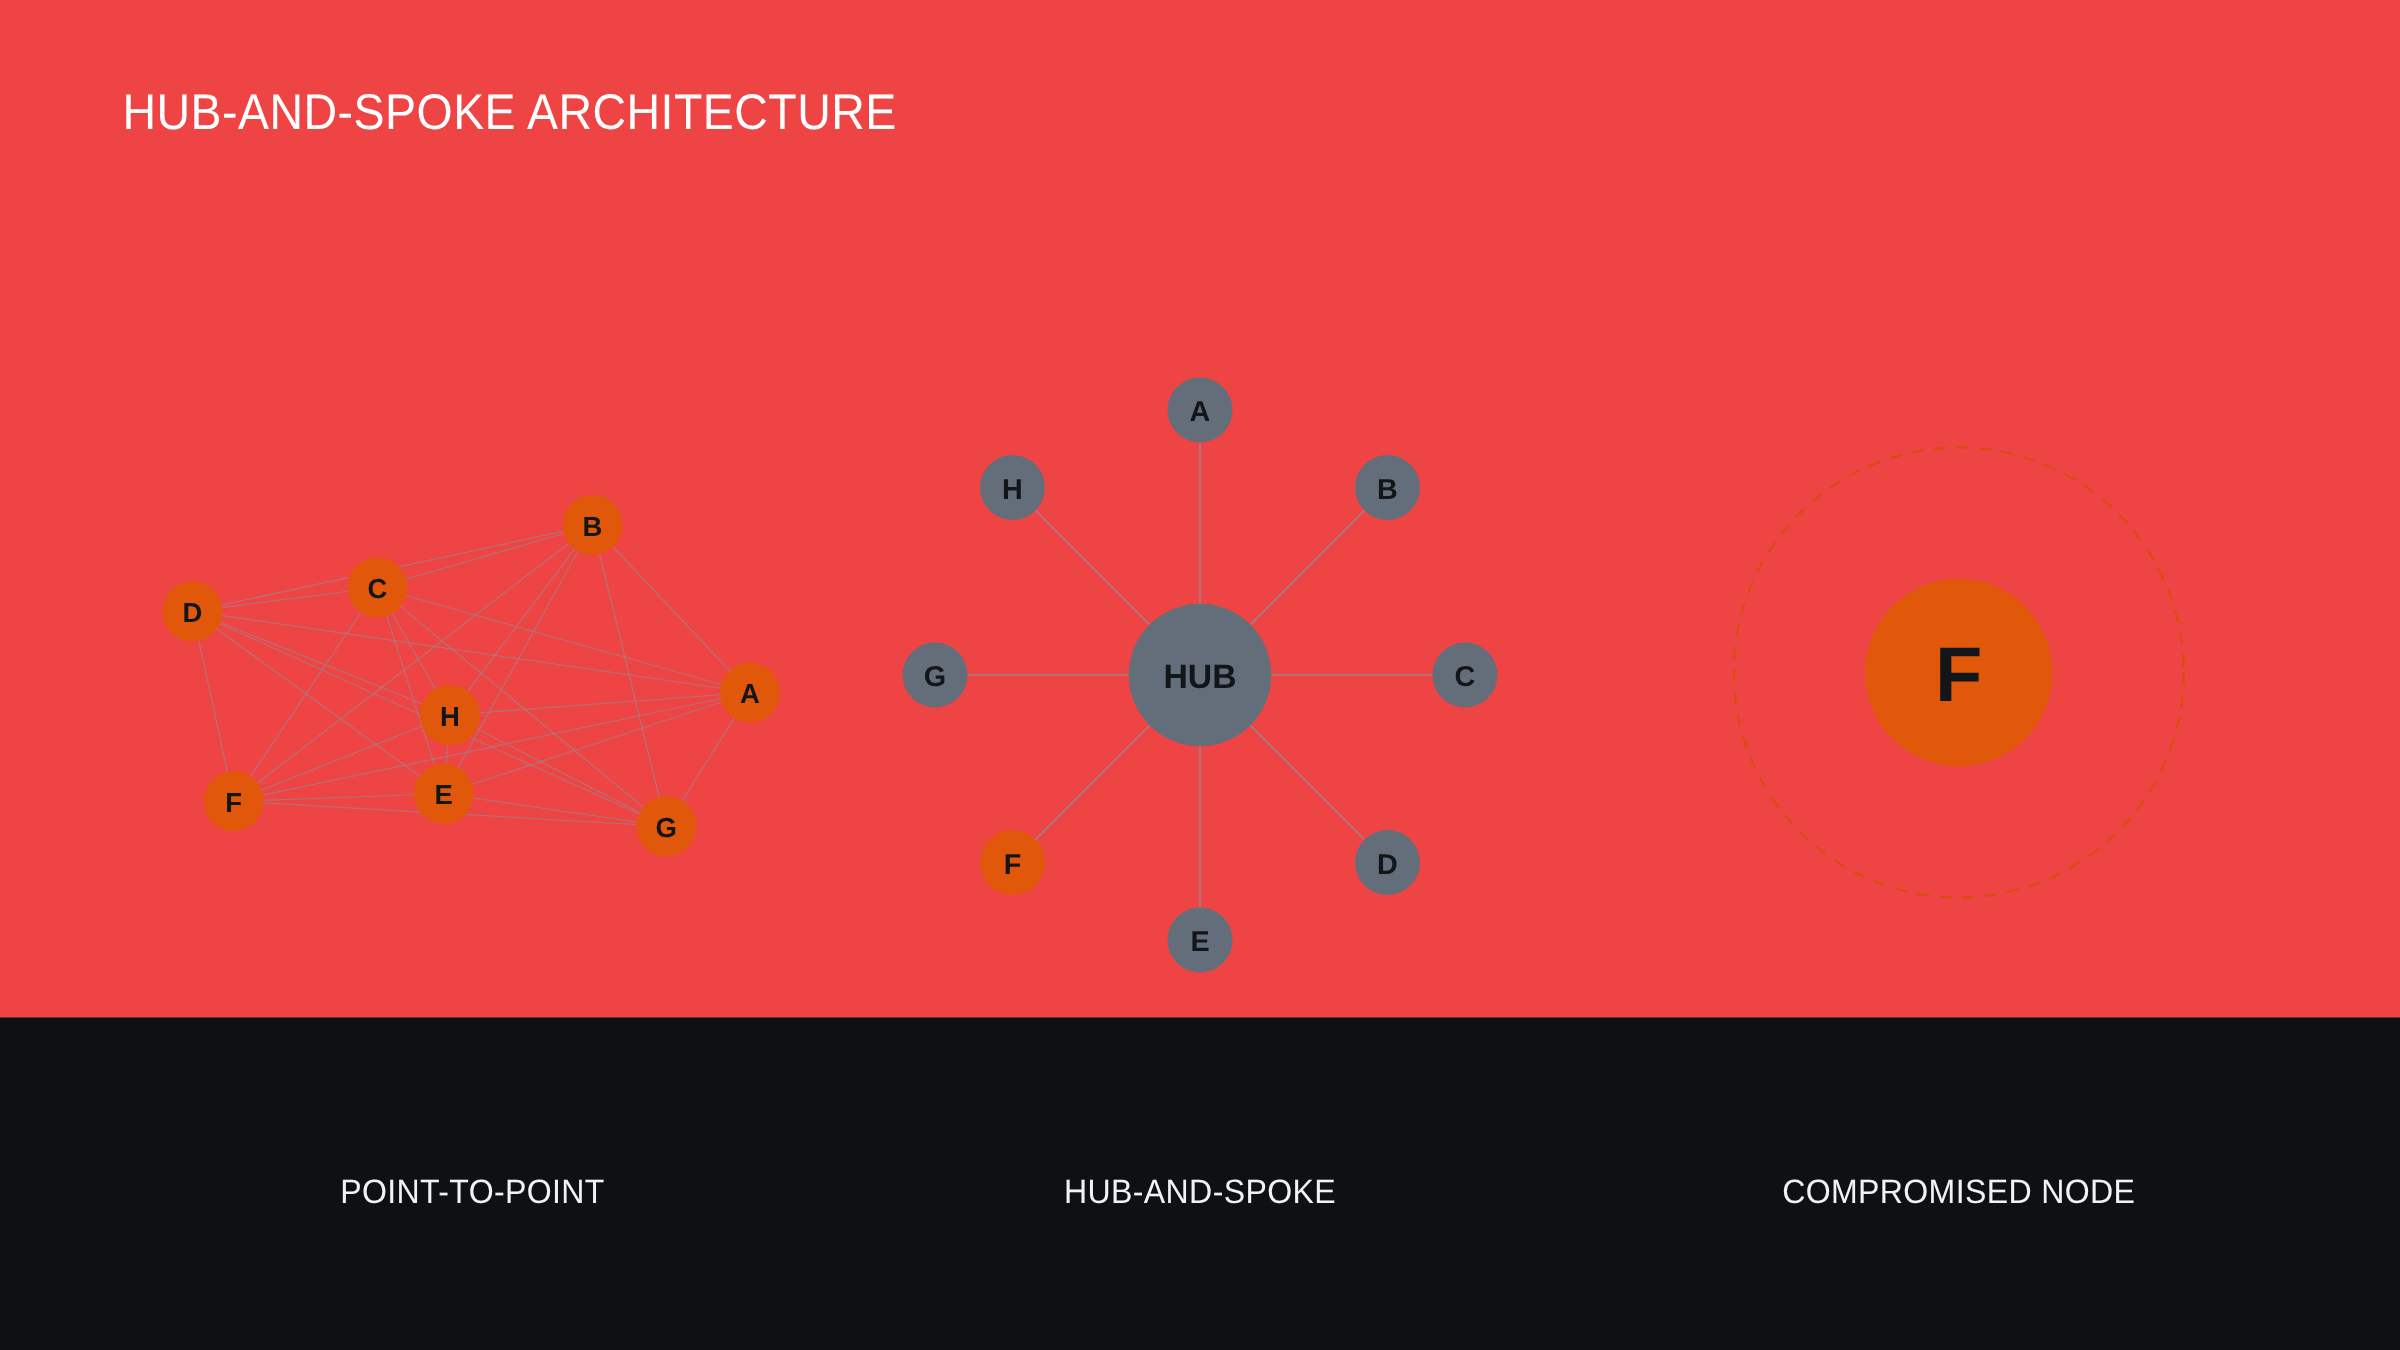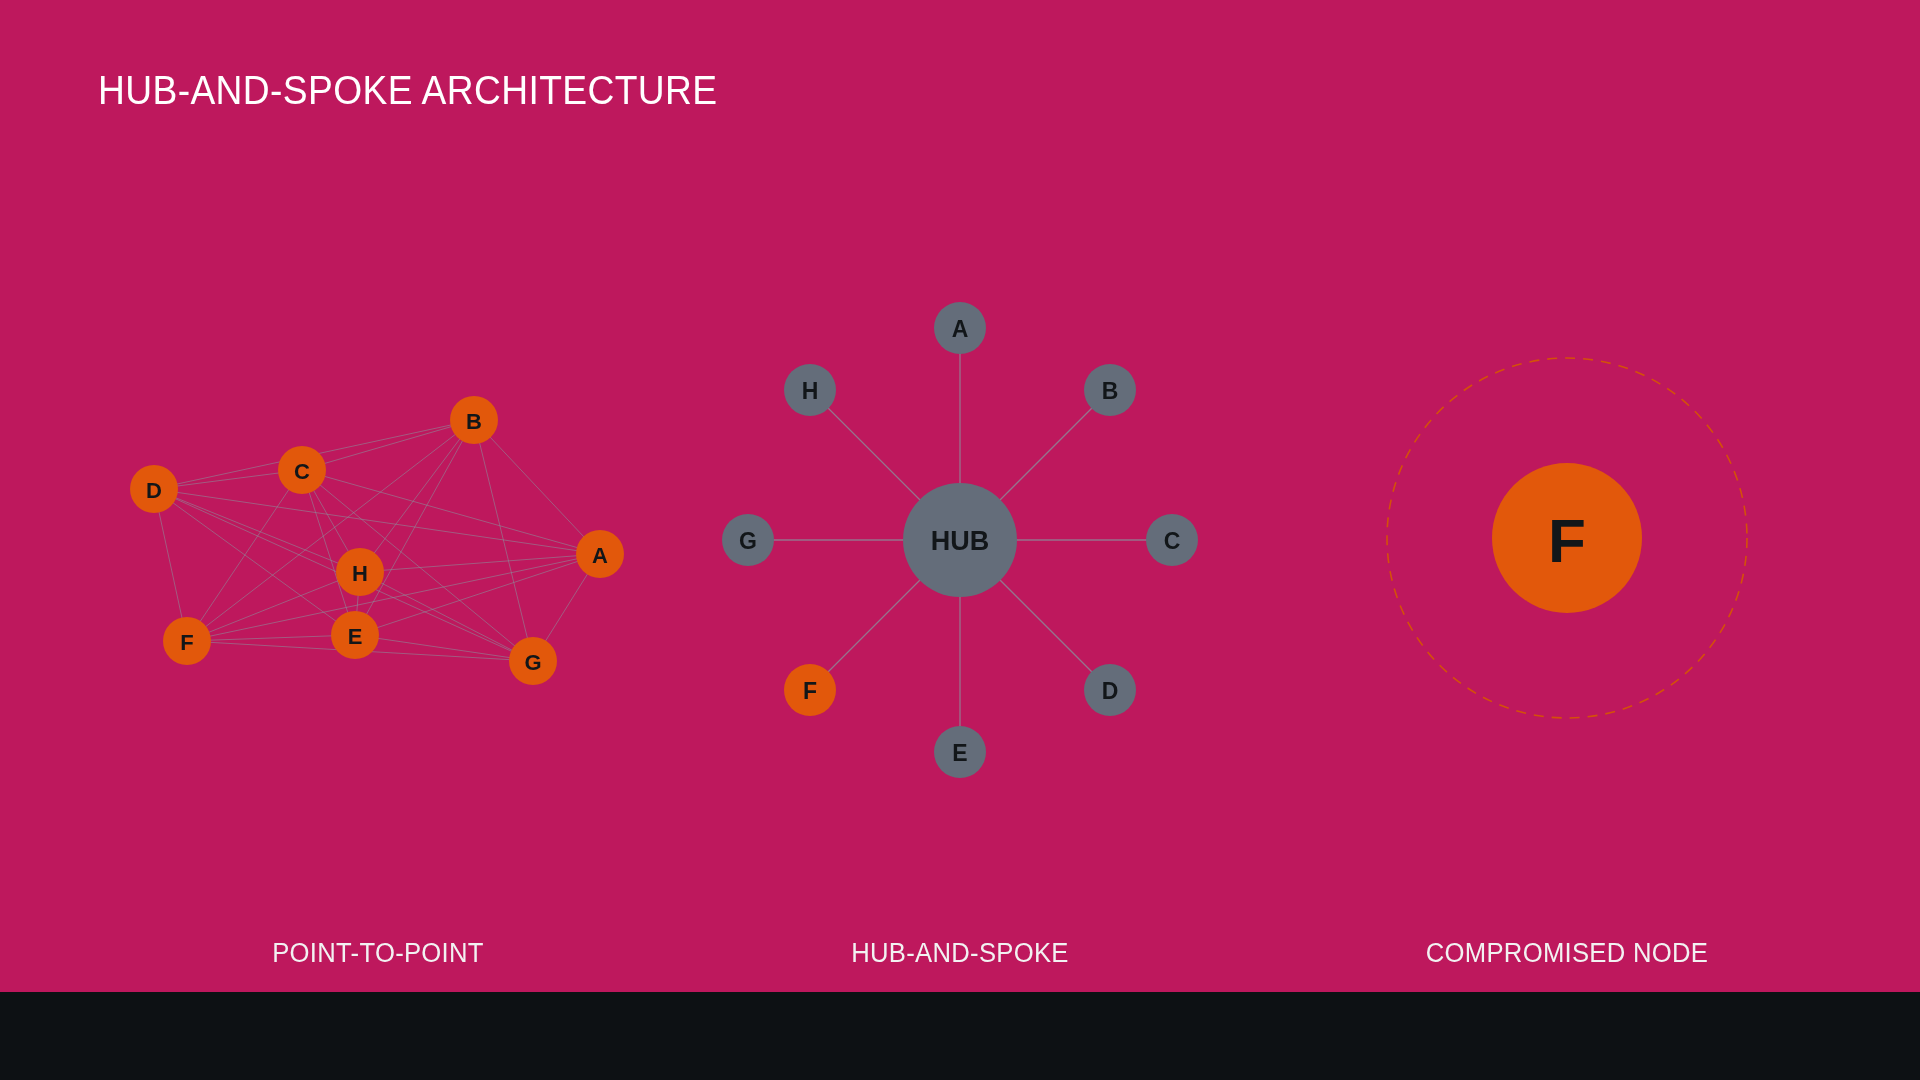--- a/index.html
+++ b/index.html
@@ -11,22 +11,22 @@
   body {
     width: 1920px;
     height: 1080px;
     overflow: hidden;
     font-family: "Liberation Sans", sans-serif;
     position: relative;
   }
   #stage {
     position: relative;
     width: 1920px;
-    height: 992px;
-    background: #be185d;
+    height: 814px;
+    background: #ef4444;
   }
   #page-title {
     position: absolute;
     left: 98px;
     top: 68px;
     font-family: "Liberation Sans", sans-serif;
     font-size: 40px;
     font-weight: 400;
     letter-spacing: 0.4px;
     color: #ffffff;

